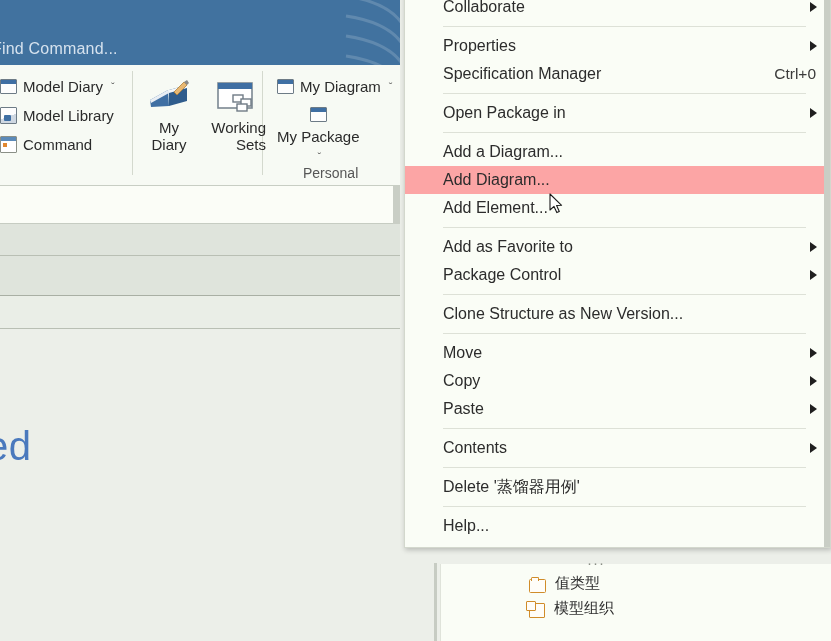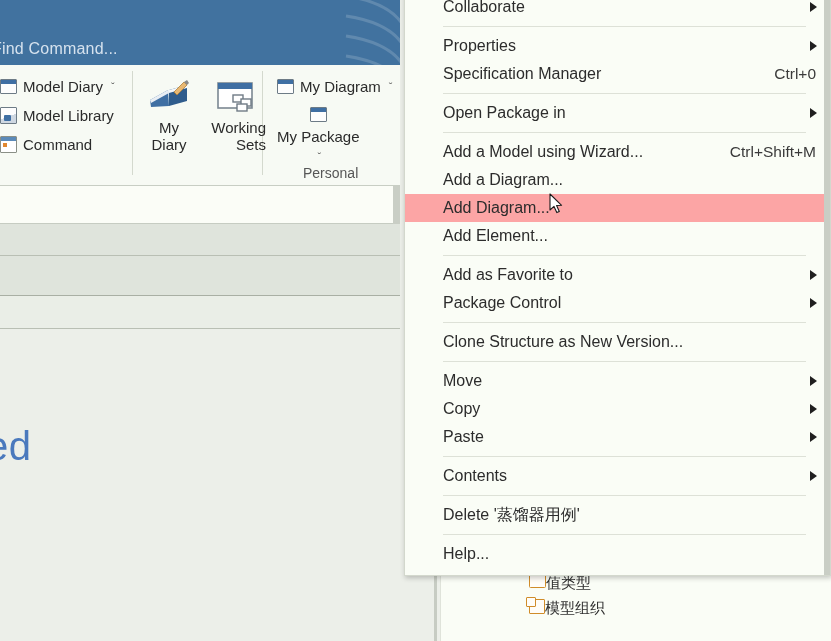--- a/index.html
+++ b/index.html
@@ -74,21 +74,21 @@
   .vscroll{position:absolute;left:393px;top:186px;width:7px;height:38px;background:#c9cec5;}
 
   .big-blue-text{
     position:absolute;left:-14px;top:424px;
     font-size:40px;color:#4a79bd;white-space:nowrap;letter-spacing:.5px;
   }
 
   
   .tree-divider{position:absolute;left:434px;top:563px;width:3px;height:78px;background:#c7ccc3;}
   .tree-pane{position:absolute;left:440px;top:564px;width:391px;height:77px;background:#fafdf6;border-left:1px solid #dfe3da;}
-  .tree-row{position:absolute;display:flex;align-items:flex-start;font-size:15px;color:#2f2f2f;white-space:nowrap;}
+  .tree-row{position:absolute;display:flex;align-items:flex-end;gap:9px;font-size:15px;color:#2f2f2f;white-space:nowrap;}
   .dots{position:absolute;left:590px;top:556px;font-size:15px;color:#8a8f86;letter-spacing:1px;}
 
   .ico-folder{width:15px;height:12px;border:1.5px solid #d08c2a;border-radius:1.5px;background:#fffdf8;}
   .ico-folder:before{content:"";position:absolute;left:1px;top:-3.5px;width:6px;height:3px;border:1.5px solid #d08c2a;border-bottom:none;border-radius:1.5px 1.5px 0 0;background:#fffdf8;}
   .ico-pkg{width:14px;height:13px;border:1.5px solid #d08c2a;border-radius:1px;background:#fffdf8;}
   .ico-pkg:before{content:"";position:absolute;left:-4px;top:-3.5px;width:8px;height:8px;border:1.5px solid #d08c2a;border-radius:1px;background:#fffdf8;}
 
   
   #context-menu{
     position:absolute;left:404px;top:-14px;width:427px;
@@ -239,24 +239,20 @@
         <span class="mlabel">Specification Manager</span>
         <span class="maccel">Ctrl+0</span>
       </div>
       <div class="msep"></div>
       <div class="mi">
         <span class="mlabel">Open Package in</span>
         <span class="marrow"></span>
       </div>
       <div class="msep"></div>
       <div class="mi">
-        <span class="mlabel">Add a Model using Wizard...</span>
-        <span class="maccel">Ctrl+Shift+M</span>
-      </div>
-      <div class="mi">
         <span class="mlabel">Add a Diagram...</span>
       </div>
       <div class="mi selected">
         <span class="mlabel">Add Diagram...</span>
       </div>
       <div class="mi">
         <span class="mlabel">Add Element...</span>
       </div>
       <div class="msep"></div>
       <div class="mi">

